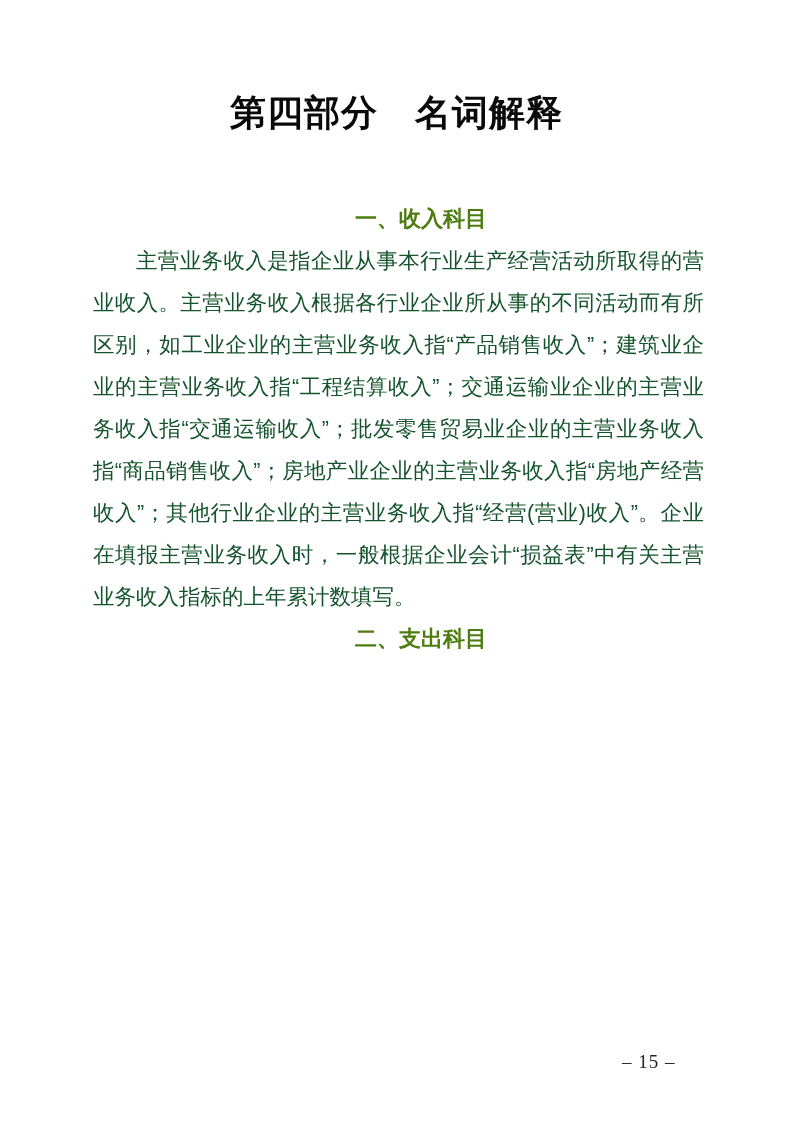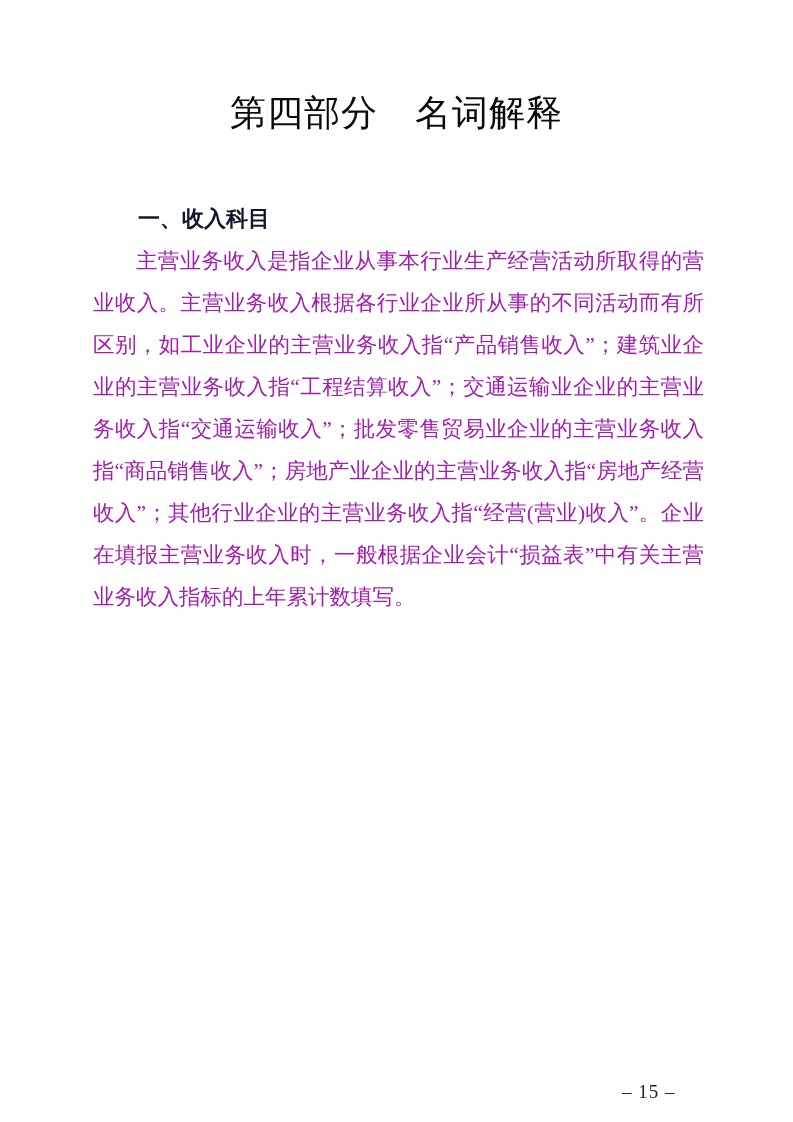--- a/index.html
+++ b/index.html
@@ -14,75 +14,76 @@
     background: #ffffff;
     color: #111111;
     overflow: hidden;
     font-family: "Liberation Serif", "DejaVu Serif", serif;
   }
   .doc-title {
     padding-top: 88px;
     text-align: center;
     font-size: 36px;
     line-height: 50px;
-    font-weight: normal;
+    font-weight: bold;
     letter-spacing: 1px;
     color: #0a0a0a;
     font-family: "Liberation Serif", "DejaVu Serif", serif;
   }
   .content {
     width: 611px;
     margin-left: 93px;
     padding-top: 60px;
   }
   .section-heading {
     margin: 0;
     padding-left: 45px;
     font-size: 22px;
     line-height: 42px;
     font-weight: bold;
-    color: #0f172a;
+    color: #4d7c0f;
     font-family: "Liberation Sans", "DejaVu Sans", sans-serif;
+    text-align: center;
   }
   .para {
     margin: 0;
     font-size: 21.5px;
     line-height: 42px;
     text-align: justify;
     text-indent: 2em;
-    color: #a21caf;
-    font-family: Liberation Serif, serif;
+    color: #14532d;
+    font-family: Liberation Sans, sans-serif;
   }
   .page-number {
     position: absolute;
     left: 622px;
     top: 1050px;
     font-size: 19px;
     line-height: 24px;
     letter-spacing: 1px;
     color: #222222;
     font-family: "Liberation Serif", "DejaVu Serif", serif;
-    margin-top: 30px;
   }
 </style>
 </head>
 <body>
 
 <div class="page">
 
   <div class="doc-title">第四部分　名词解释</div>
 
   <div class="content">
 
     <div class="section">
       <h2 class="section-heading">一、收入科目</h2>
       <p class="para">主营业务收入是指企业从事本行业生产经营活动所取得的营业收入。主营业务收入根据各行业企业所从事的不同活动而有所区别，如工业企业的主营业务收入指“产品销售收入”；建筑业企业的主营业务收入指“工程结算收入”；交通运输业企业的主营业务收入指“交通运输收入”；批发零售贸易业企业的主营业务收入指“商品销售收入”；房地产业企业的主营业务收入指“房地产经营收入”；其他行业企业的主营业务收入指“经营(营业)收入”。企业在填报主营业务收入时，一般根据企业会计“损益表”中有关主营业务收入指标的上年累计数填写。</p>
     </div>
 
     <div class="section">
+      <h2 class="section-heading">二、支出科目</h2>
     </div>
 
 
   </div>
 
   <div class="page-number">– 15 –</div>
 
 </div>
 
 </body></html>

